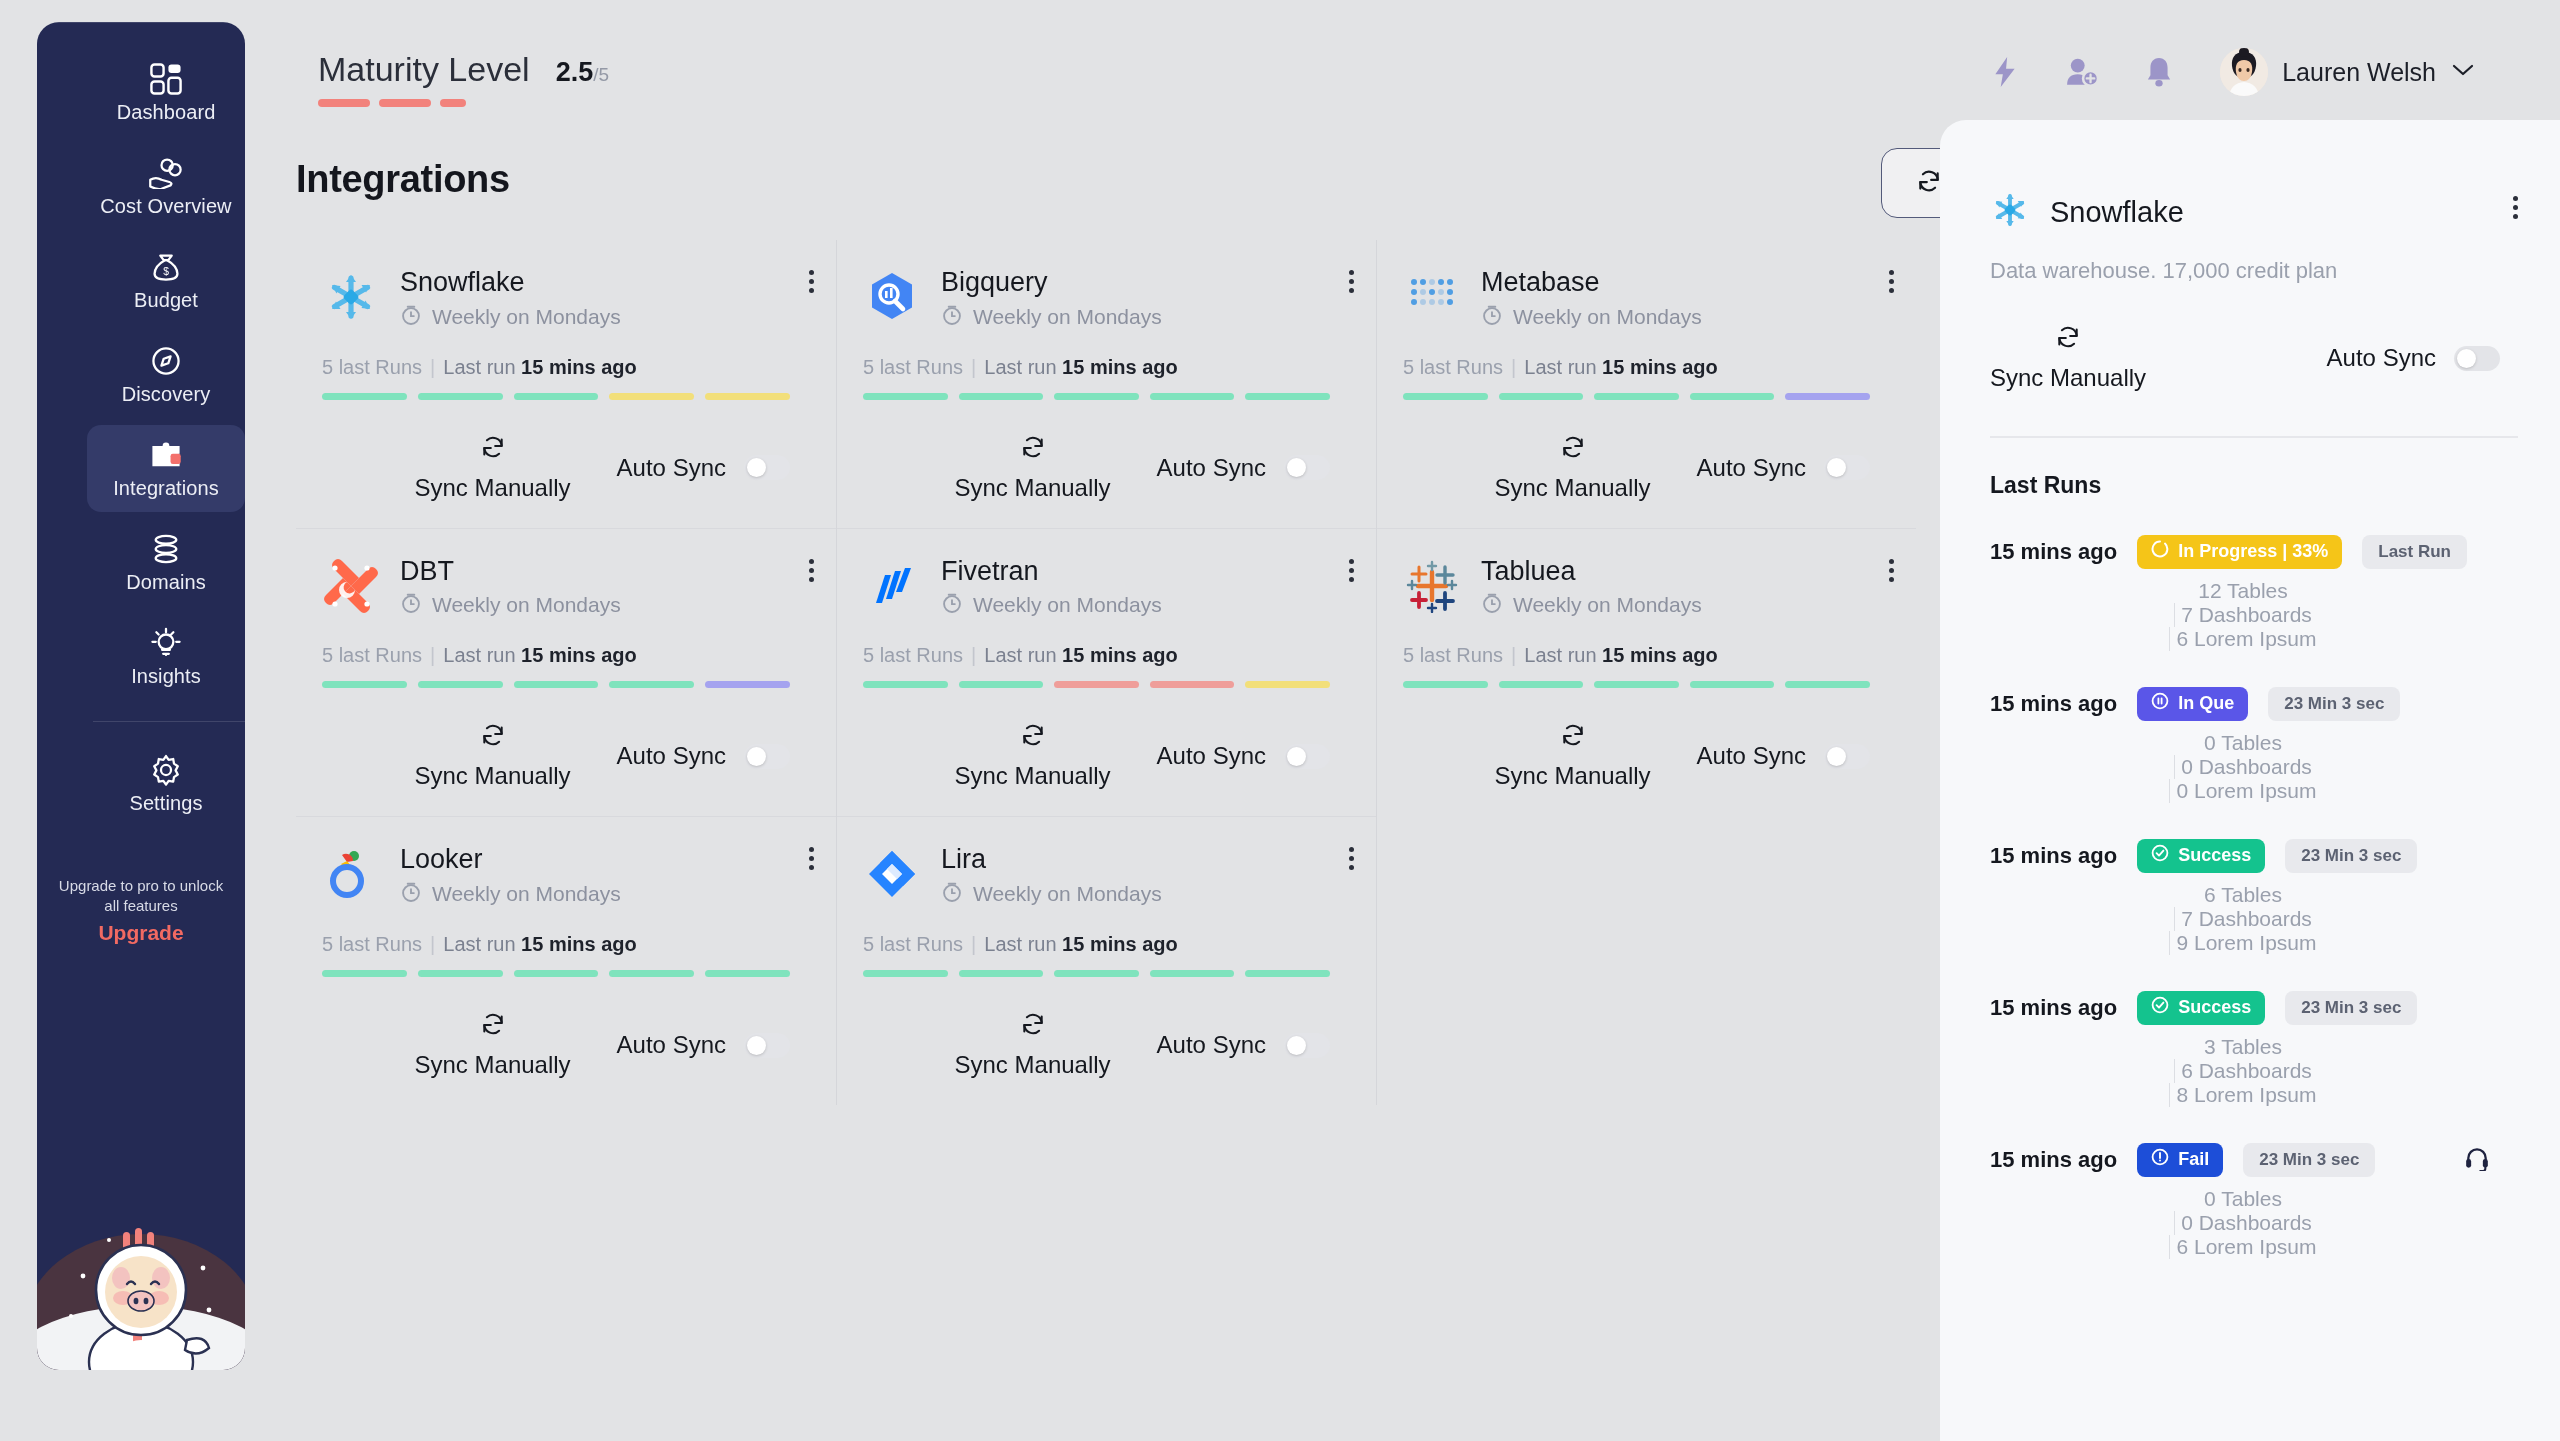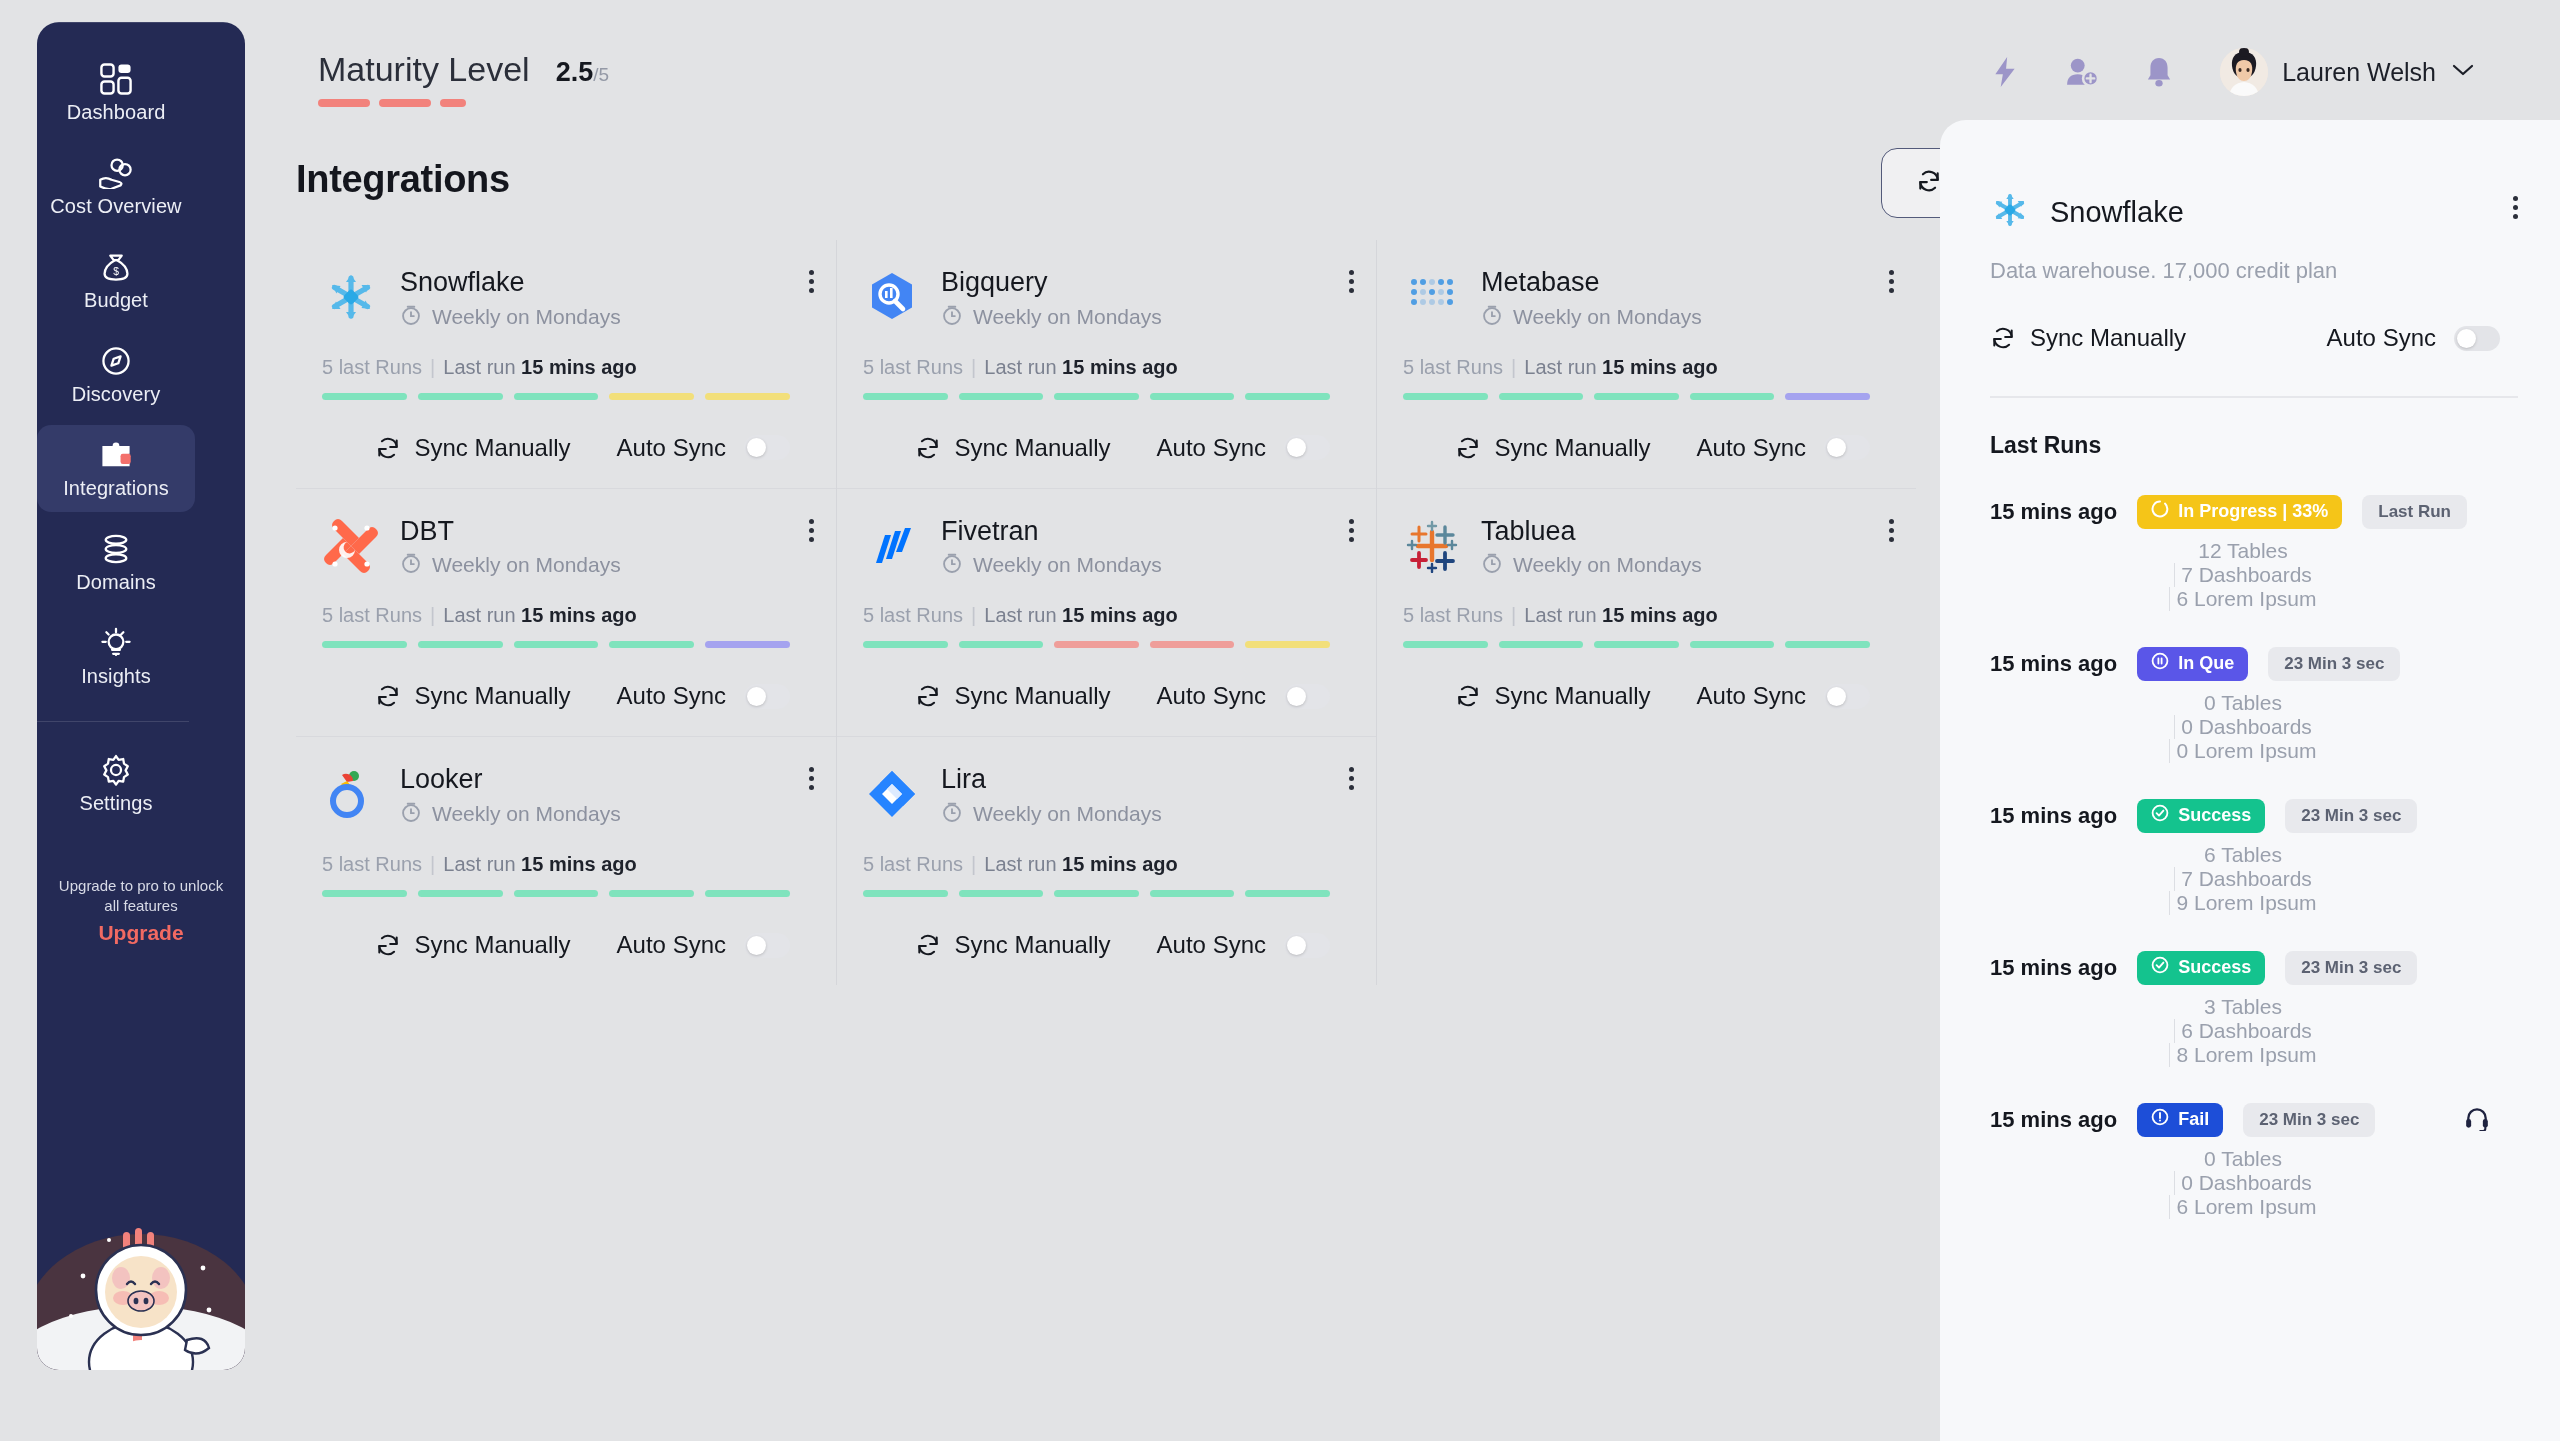--- a/index.html
+++ b/index.html
@@ -17,21 +17,21 @@
     width: 208px; height: 1348px;
     background: #242a54; border-radius: 22px;
     overflow: hidden;
     display: flex; flex-direction: column; align-items: center;
   }
   .brand { padding: 40px 0 34px; text-align: center; width: 100%; }
   .brand-l1 { color:#fff; font-size:26px; font-weight:700; letter-spacing:-0.5px; line-height:1.05; }
   .brand-l2 { color:#fff; font-size:26px; font-weight:700; letter-spacing:-0.5px; line-height:1.05; }
   .brand-sep { width: 208px; height: 1px; background: rgba(255,255,255,0.13); }
 
-  .nav { width: 100%; padding-top: 26px; display:flex; flex-direction:column; align-items:flex-start; }
+  .nav { width: 100%; padding-top: 26px; display:flex; flex-direction:column; align-items:flex-end; }
   .nav-item {
     width: 158px; padding: 13px 0 12px; margin-bottom: 7px;
     border-radius: 14px; text-align:center; cursor:pointer;
   }
   .nav-item.active { background:#343b69; }
   .nav-ico { height: 34px; display:flex; align-items:center; justify-content:center; margin-bottom: 5px; }
   .nav-ico svg { display:block; }
   .nav-label { color:#eceef5; font-size:20px; letter-spacing:0.1px; }
   .nav-sep { width: 152px; height:1px; background: rgba(255,255,255,0.13); margin: 14px 0 18px; }
 
@@ -89,21 +89,21 @@
   .card-sched .t { font-size:21px; color:#8c919f; }
   .kebab { position:absolute; right:22px; top:30px; cursor:pointer; display:flex; flex-direction:column; gap:4px; align-items:center; }
   .kebab i { width:5px; height:5px; border-radius:50%; background:#2b2f3a; display:block; }
   .runs-meta { margin-top:26px; font-size:20px; color:#9aa0ad; }
   .runs-meta b { color:#1e222b; font-weight:700; }
   .runs-meta .sep { color:#c3c6cd; margin:0 8px; }
   .runs-meta .lr { color:#7b8190; }
   .bars { display:flex; gap:11px; margin-top:14px; }
   .bar { height:7px; border-radius:4px; flex:1; }
   .card-foot { display:flex; align-items:center; justify-content:flex-end; gap:46px; margin-top:34px; }
-  .sync-man { display:flex; align-items:center; gap:14px; cursor:pointer; }
+  .sync-man { display:flex; align-items:center; gap:14px; cursor:pointer;flex-direction:column; }
   .sync-man .lbl { font-size:24px; color:#15181f; }
   .auto-wrap { display:flex; align-items:center; gap:18px; }
   .auto-lbl { font-size:24px; color:#15181f; }
   .toggle { width:46px; height:25px; border-radius:13px; background:#e3e4e8; position:relative; cursor:pointer; }
   .toggle i { position:absolute; left:3px; top:3px; width:19px; height:19px; border-radius:50%; background:#fff; box-shadow:0 1px 3px rgba(0,0,0,.18); }
 
   
   .rpanel {
     position:absolute; right:0; top:120px; width:620px; height:1321px;
     background:#f7f8fa; border-radius:26px 0 0 0;

